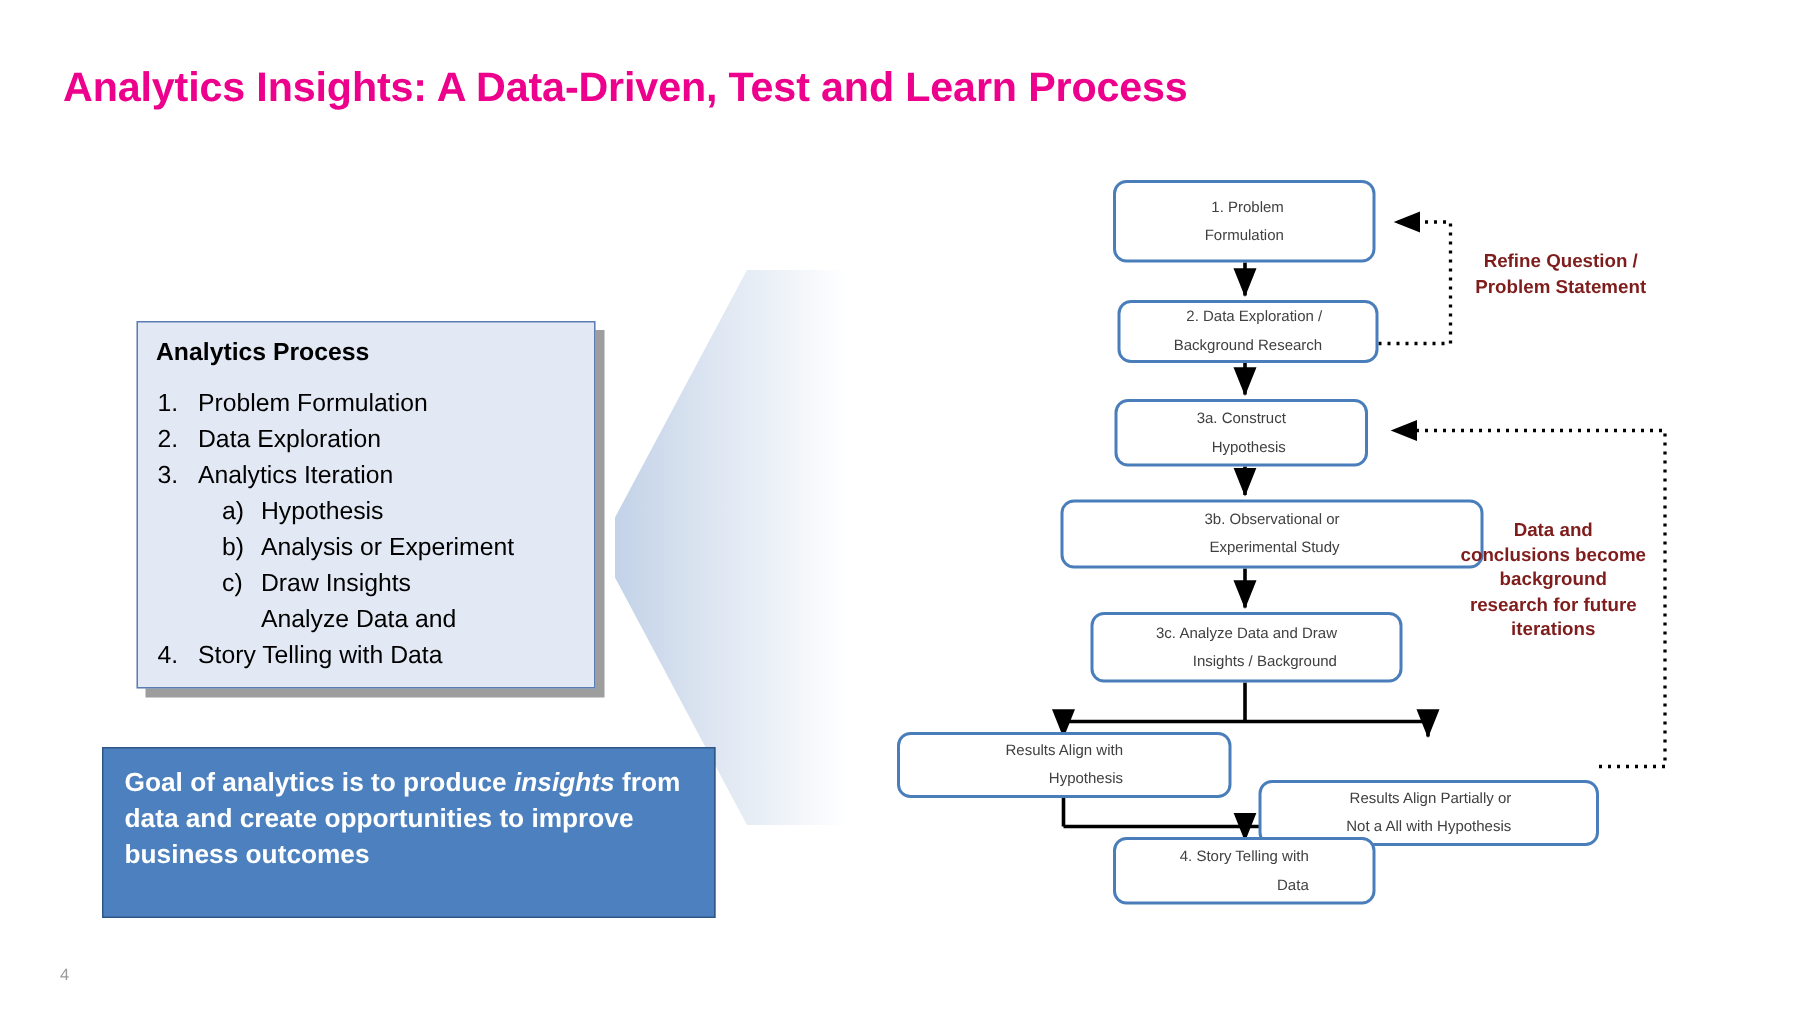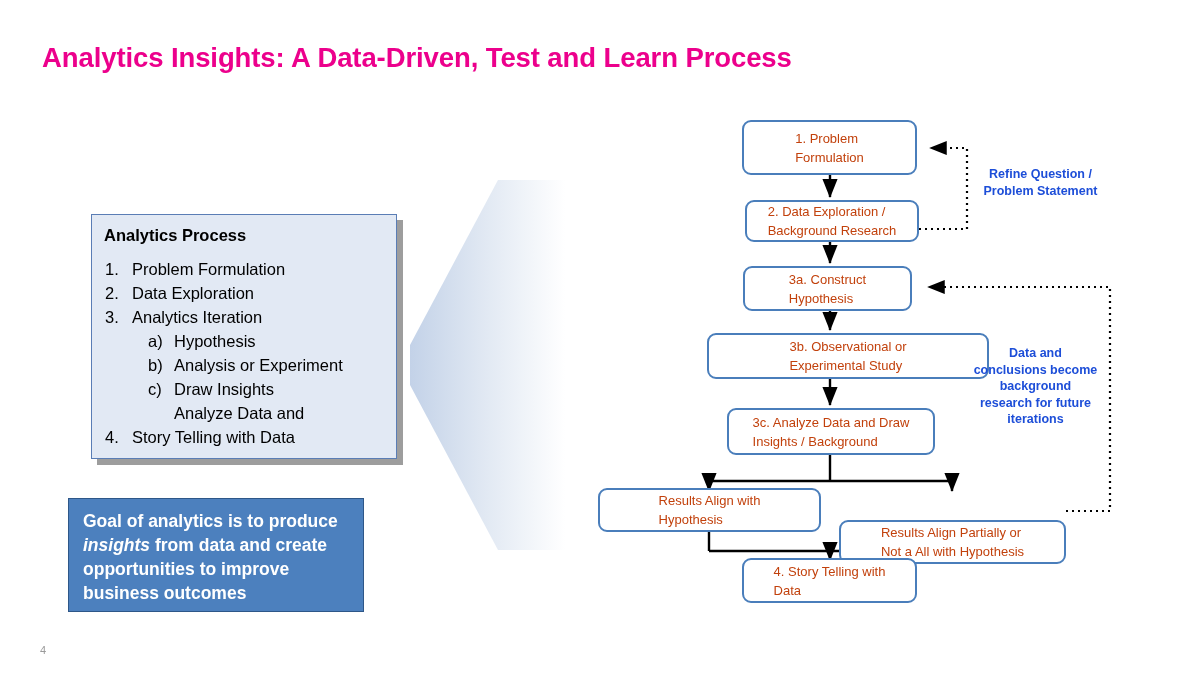--- a/index.html
+++ b/index.html
@@ -86,21 +86,21 @@
     width: 22px;
     text-align: left;
   }
   .sub-wrap { display: block; }
 
   
   #goal-box {
     position: absolute;
     left: 68px;
     top: 498px;
-    width: 296px;
+    width: 409px;
     height: 114px;
     background: #4C80BE;
     border: 1px solid #2E5788;
     box-sizing: border-box;
     color: #FFFFFF;
     font-size: 17.5px;
     font-weight: bold;
     line-height: 24px;
     padding: 10px 4px 0 14px;
   }
@@ -135,33 +135,33 @@
   }
   .fc-box {
     position: absolute;
     box-sizing: border-box;
     background: #FFFFFF;
     border: 2px solid #4A7EBB;
     border-radius: 9px;
     display: flex;
     align-items: center;
     justify-content: center;
-    text-align: left;
-    font-size: 13px;
+    text-align: right;
+    font-size: 10px;
     line-height: 19px;
-    color: #c2410c;
+    color: #404040;
     padding: 0 4px;
   }
   .fc-note {
     position: absolute;
     text-align: center;
     font-size: 12.5px;
     font-weight: bold;
     line-height: 16.5px;
-    color: #1d4ed8;
+    color: #7f1d1d;
   }
 </style>
 </head>
 <body>
 
 <div id="slide-title">Analytics Insights: A Data-Driven, Test and Learn Process</div>
 
 <svg id="flow-chevron" viewBox="0 0 155 370" preserveAspectRatio="none" aria-hidden="true">
   <defs>
     <linearGradient id="chevGrad" x1="0" y1="0" x2="1" y2="0">

